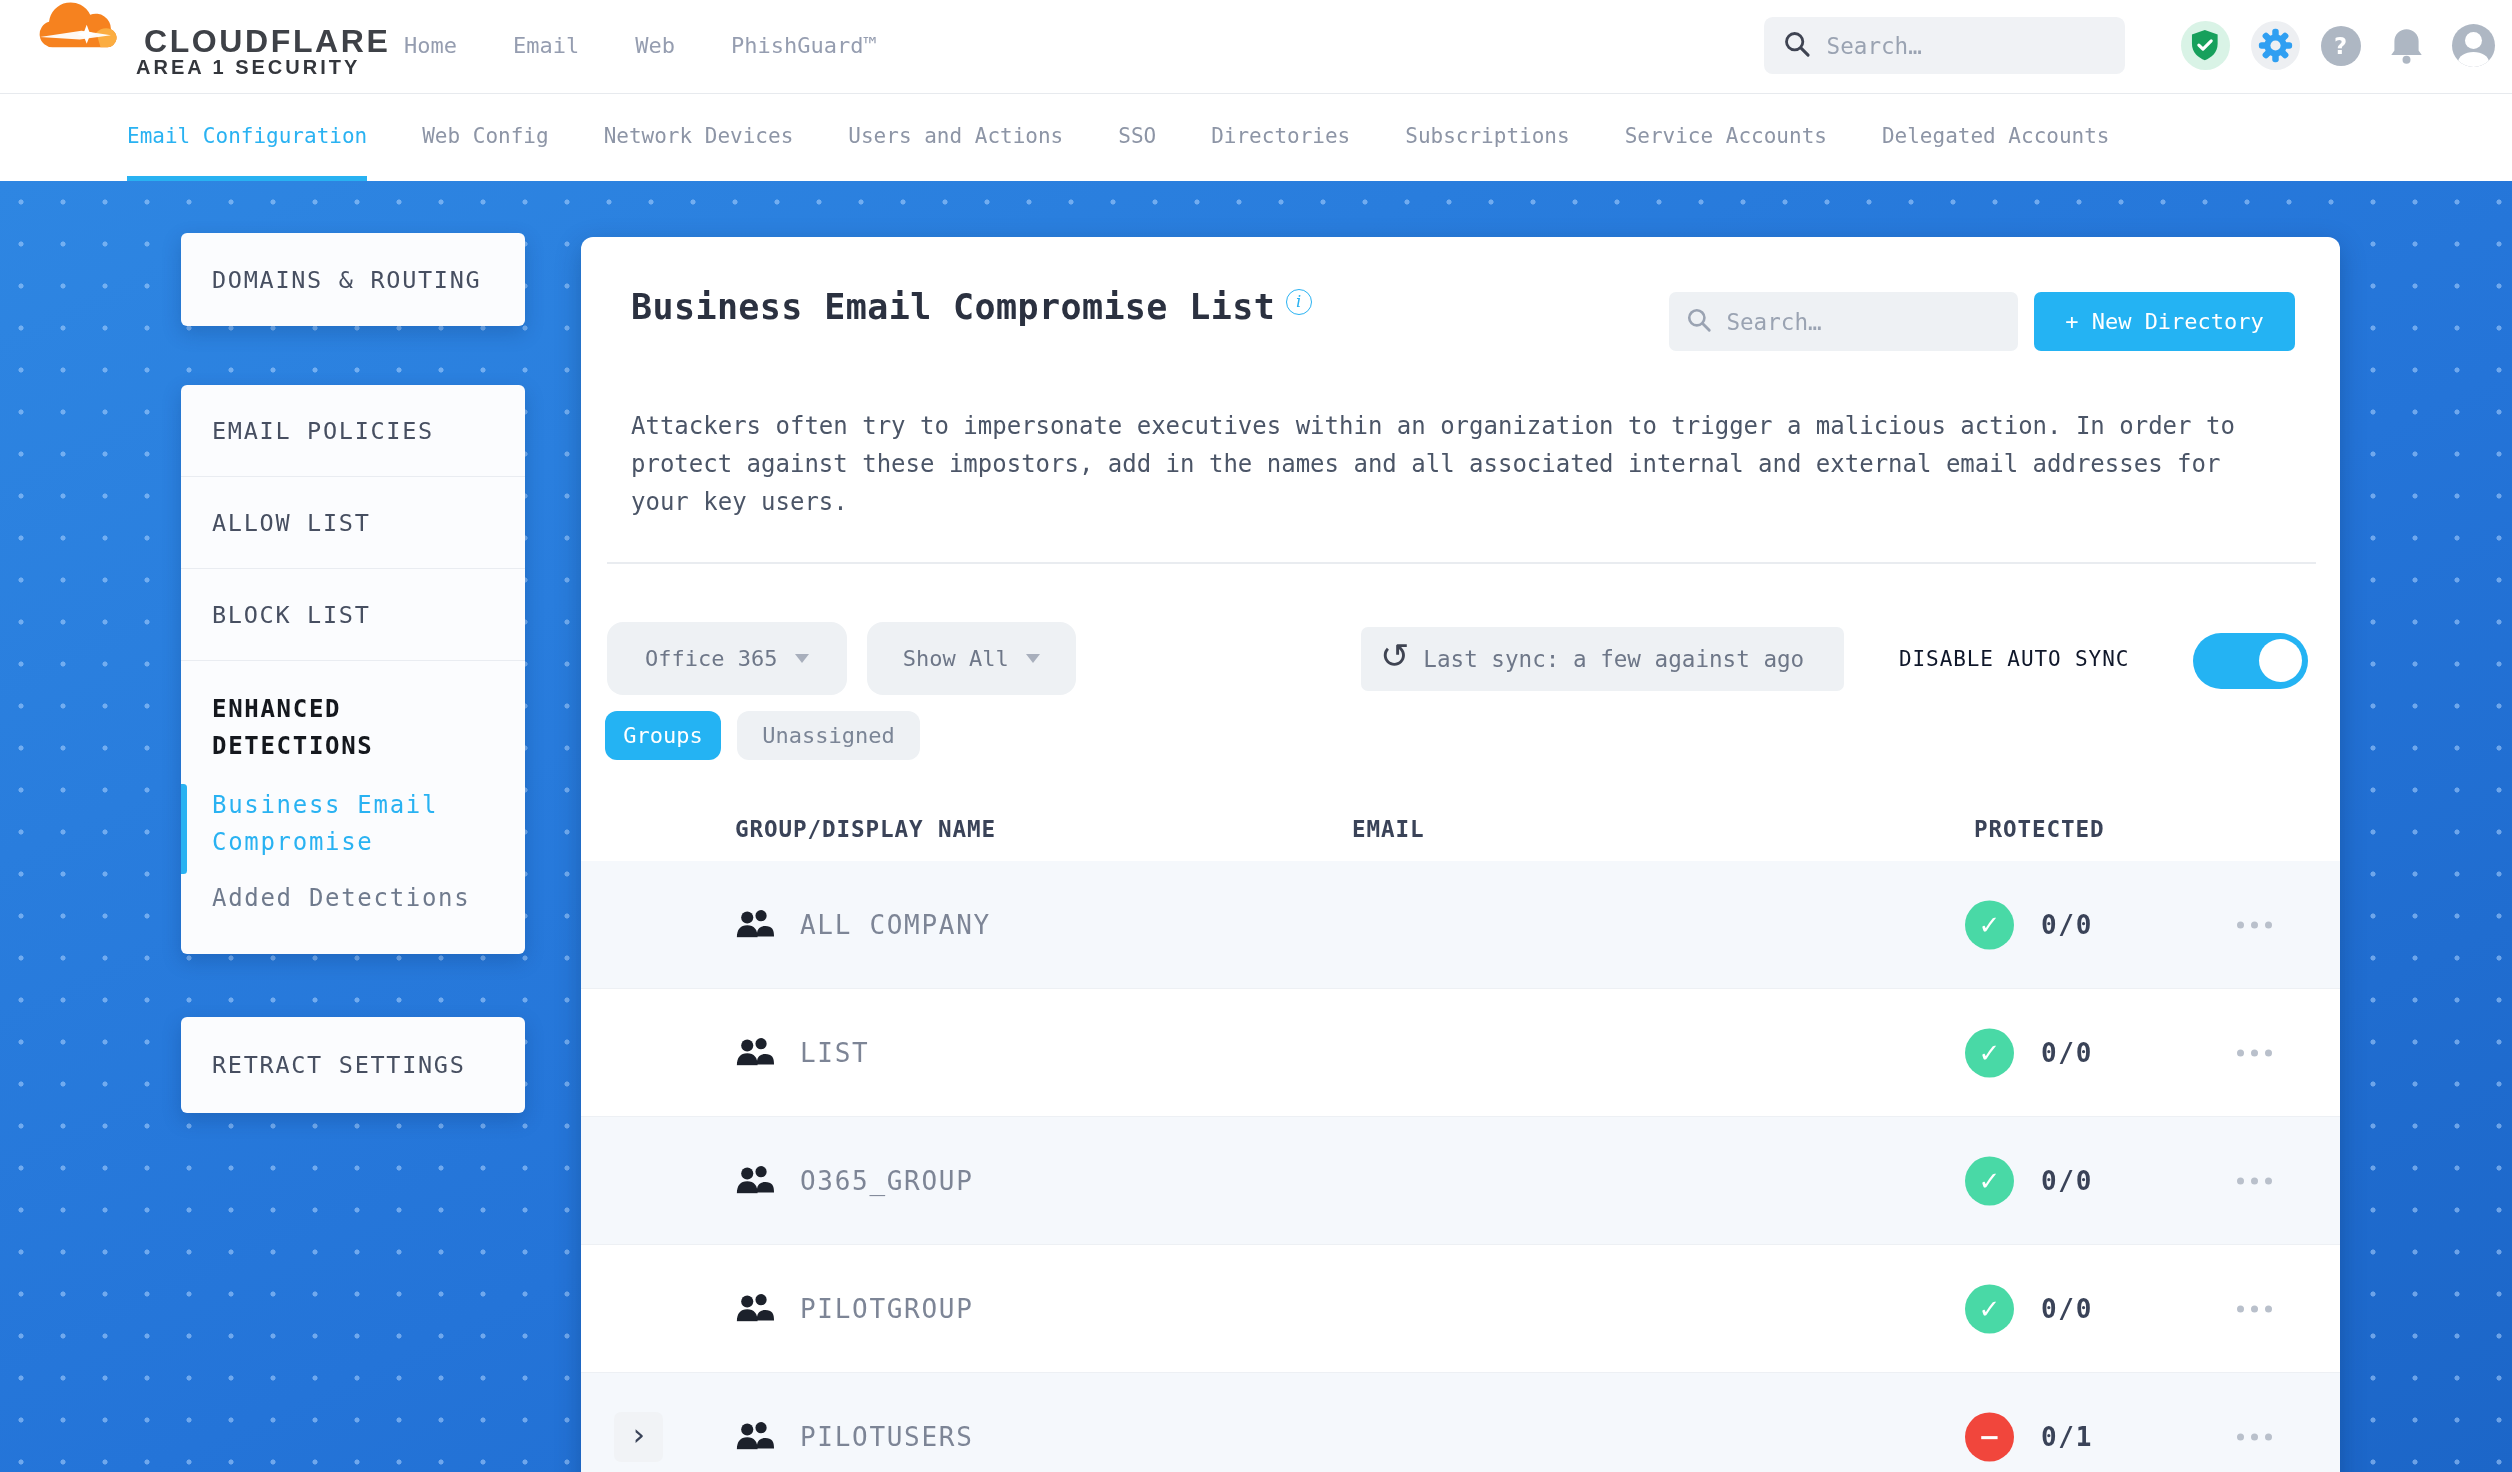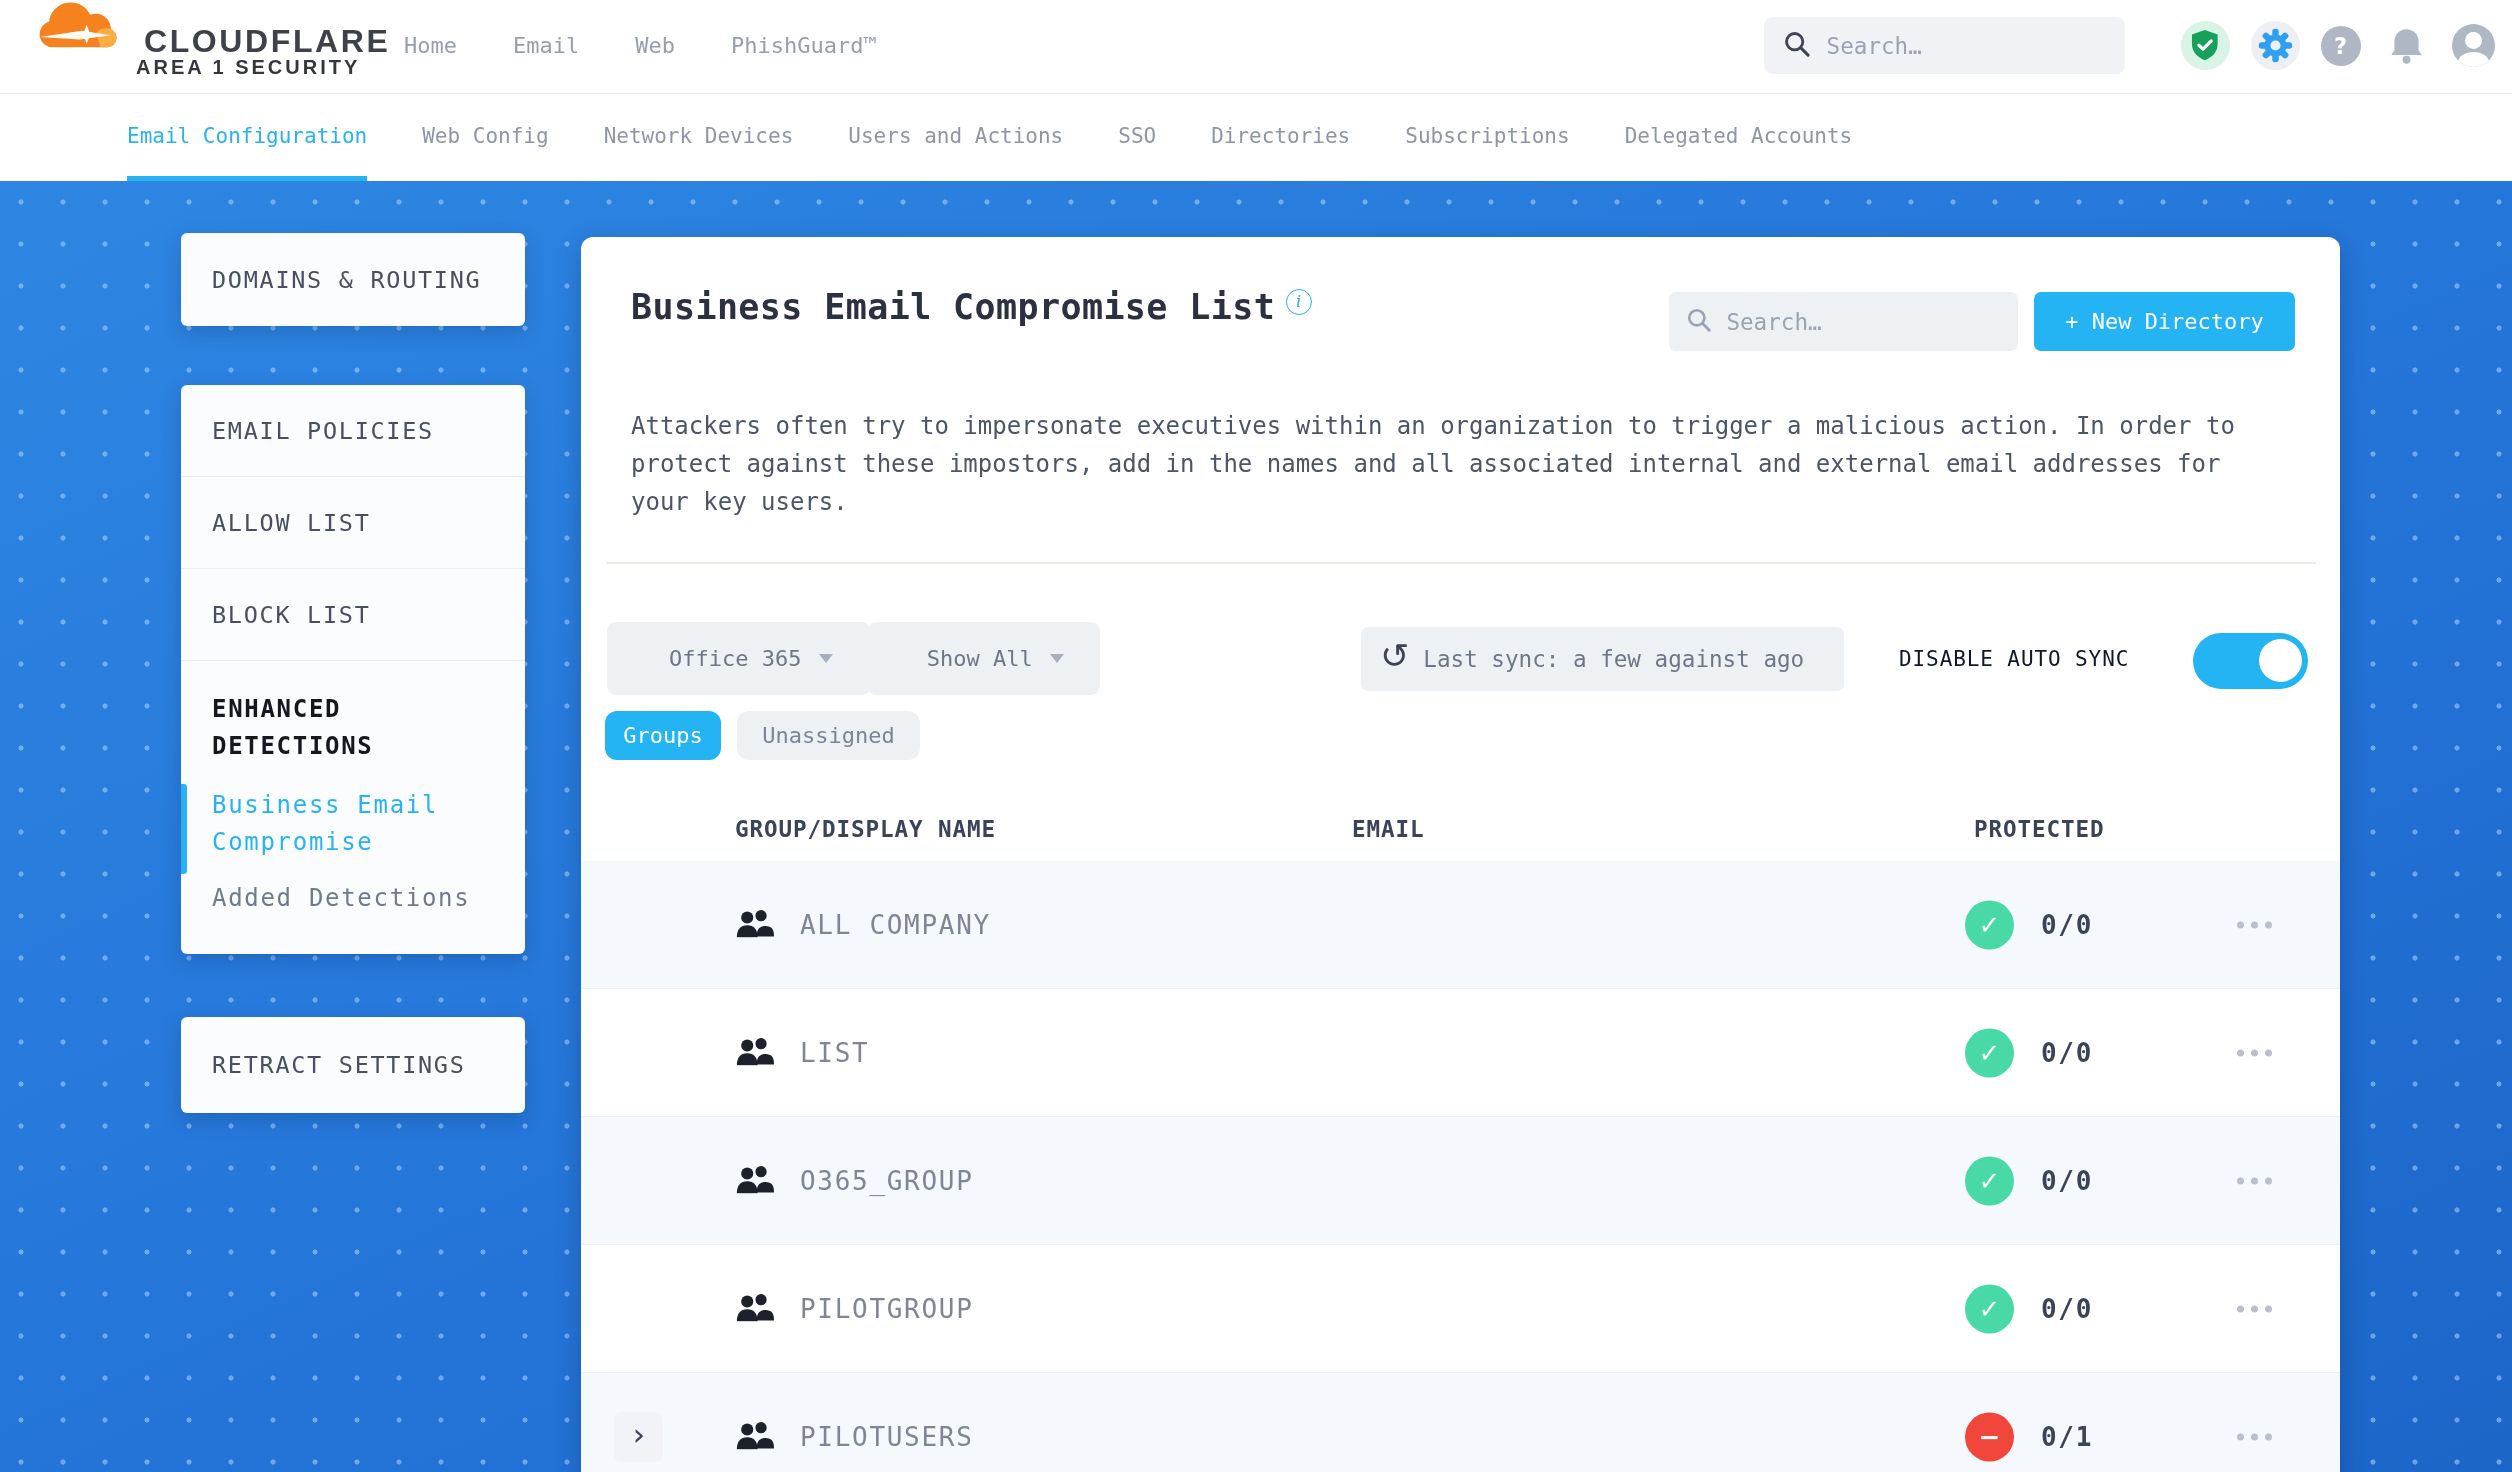--- a/index.html
+++ b/index.html
@@ -78,22 +78,22 @@
         margin-left:10.4px;font-weight:400;letter-spacing:0;cursor:pointer;
         font-family:"DejaVu Serif",serif;font-style:italic;}
   .csearch{position:absolute;left:1088px;top:55px;width:349px;height:59px;background:#eef1f4;
            border-radius:7px;display:flex;align-items:center;padding:0 17.4px;gap:12px;box-sizing:border-box;}
   .newdir{position:absolute;left:1453px;top:55px;width:261px;height:59px;background:#24b3f3;
           border-radius:7px;color:#fff;display:flex;align-items:center;justify-content:center;
           font-size:22px;cursor:pointer;}
   .desc{position:absolute;left:50px;top:146px;width:1656px;font-size:24px;line-height:38px;
         color:#4b5567;}
   .divider{position:absolute;left:26px;top:325px;width:1709px;height:1.7px;background:#e9ecf0;}
-  .gbtn{background:#eef1f4;border-radius:9px;color:#6e7788;font-size:22px;display:flex;
-        align-items:center;justify-content:center;gap:17.4px;cursor:pointer;padding-left:24px;}
+  .gbtn{background:#eef1f4;border-radius:16px;color:#6e7788;font-size:22px;display:flex;
+        align-items:center;justify-content:center;gap:17.4px;cursor:pointer;}
   .btn-office{position:absolute;left:26px;top:385px;width:240px;height:73px;}
   .btn-show{position:absolute;left:286px;top:385px;width:209px;height:73px;}
   .caret{width:0;height:0;border-left:7.8px solid transparent;border-right:7.8px solid transparent;
          border-top:9.6px solid #a8afbc;}
   .sync{position:absolute;left:780px;top:390px;width:483px;height:64px;background:#eef1f4;
         border-radius:7px;display:flex;align-items:center;padding:0 19px;gap:14px;
         color:#6e7788;font-size:22.6px;box-sizing:border-box;cursor:pointer;}
   .sync-icon{font-size:35px;color:#3f4452;font-family:"DejaVu Sans",sans-serif;line-height:35px;
         transform:translateY(-2.6px);}
   .autosync{position:absolute;left:1318px;top:390px;height:64px;display:flex;align-items:center;
@@ -192,20 +192,21 @@
   </header>
 
   <nav class="subnav">
     <span class="tab active">Email Configuration</span>
     <span class="tab">Web Config</span>
     <span class="tab">Network Devices</span>
     <span class="tab">Users and Actions</span>
     <span class="tab">SSO</span>
     <span class="tab">Directories</span>
     <span class="tab">Subscriptions</span>
+    <span class="tab">Service Accounts</span>
     <span class="tab">Delegated Accounts</span>
   </nav>
 
   <div class="bg"></div>
 
   <div class="scard" id="card-domains">
     <div class="single">DOMAINS &amp; ROUTING</div>
   </div>
 
   <div class="scard" id="card-policies">

